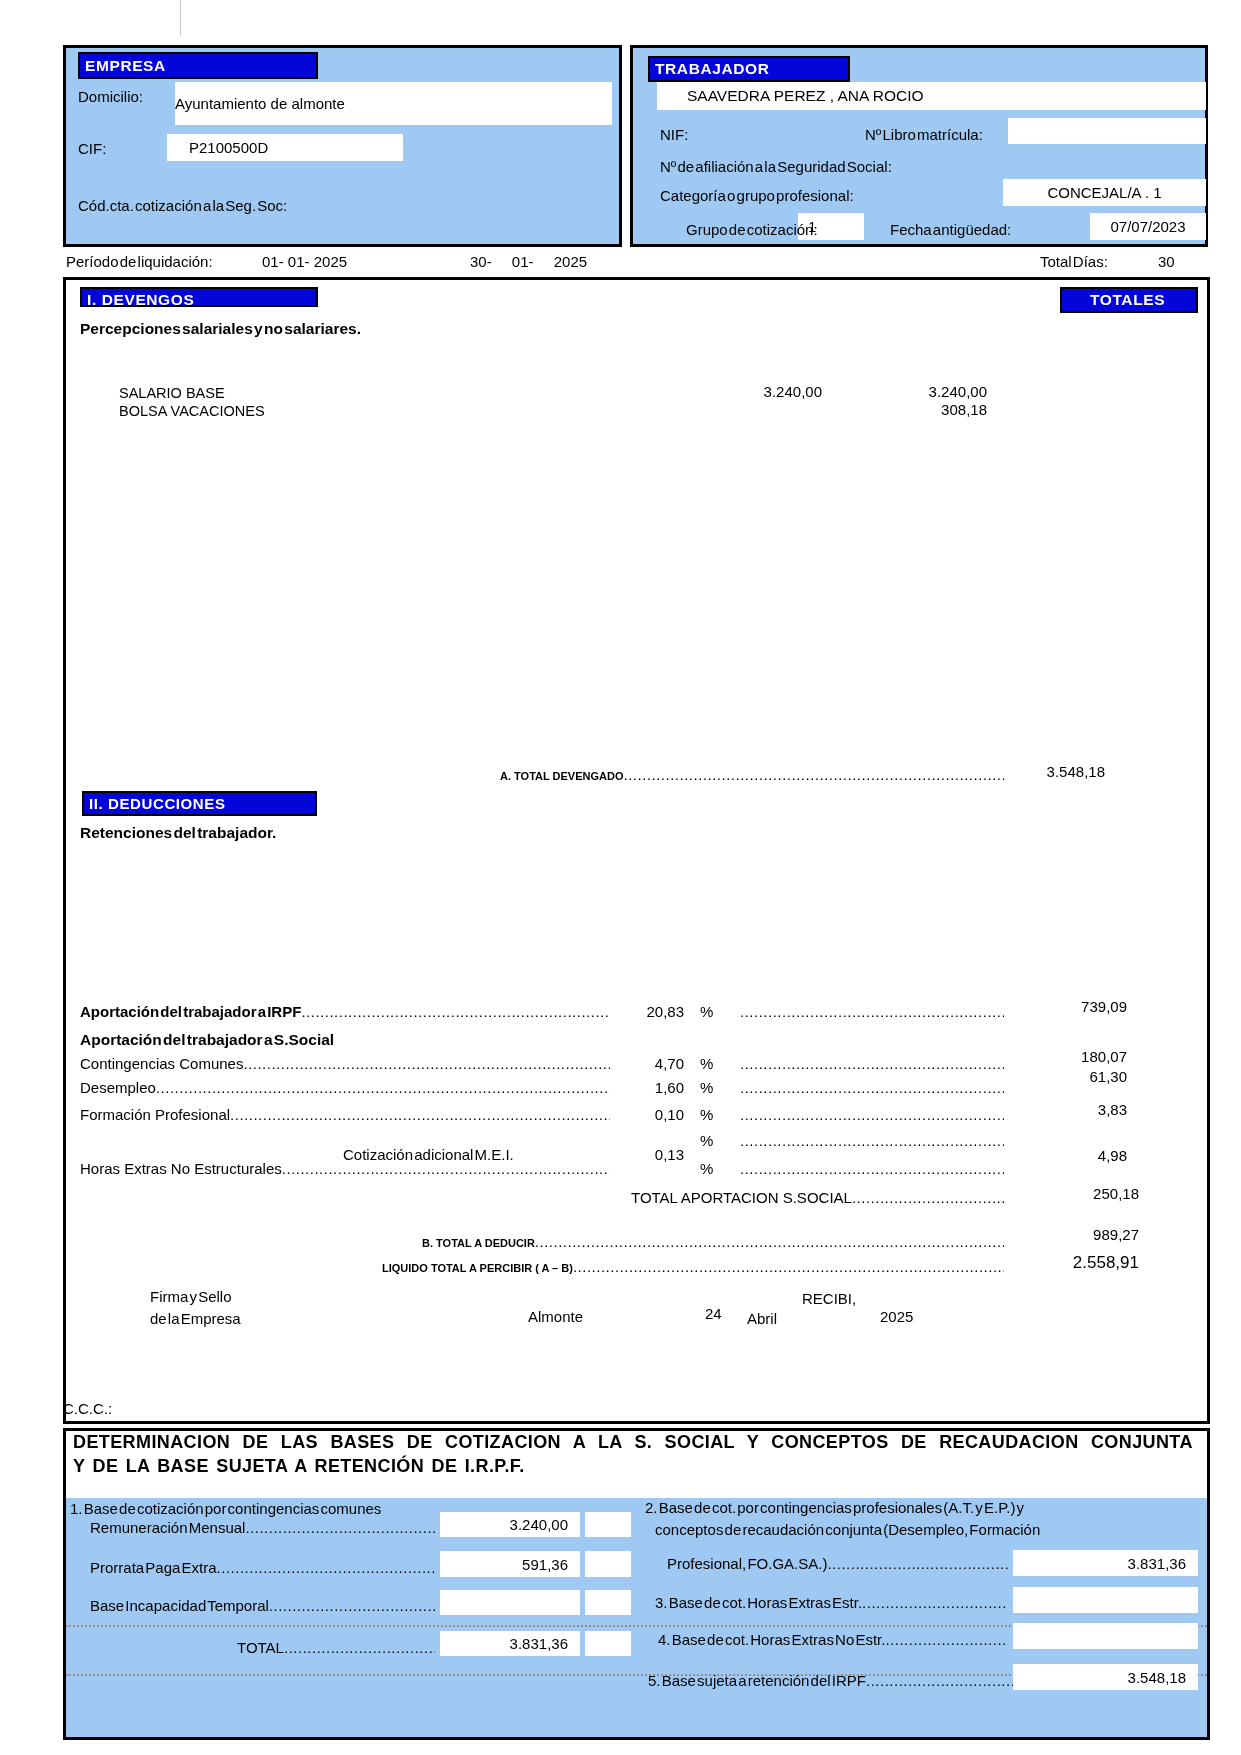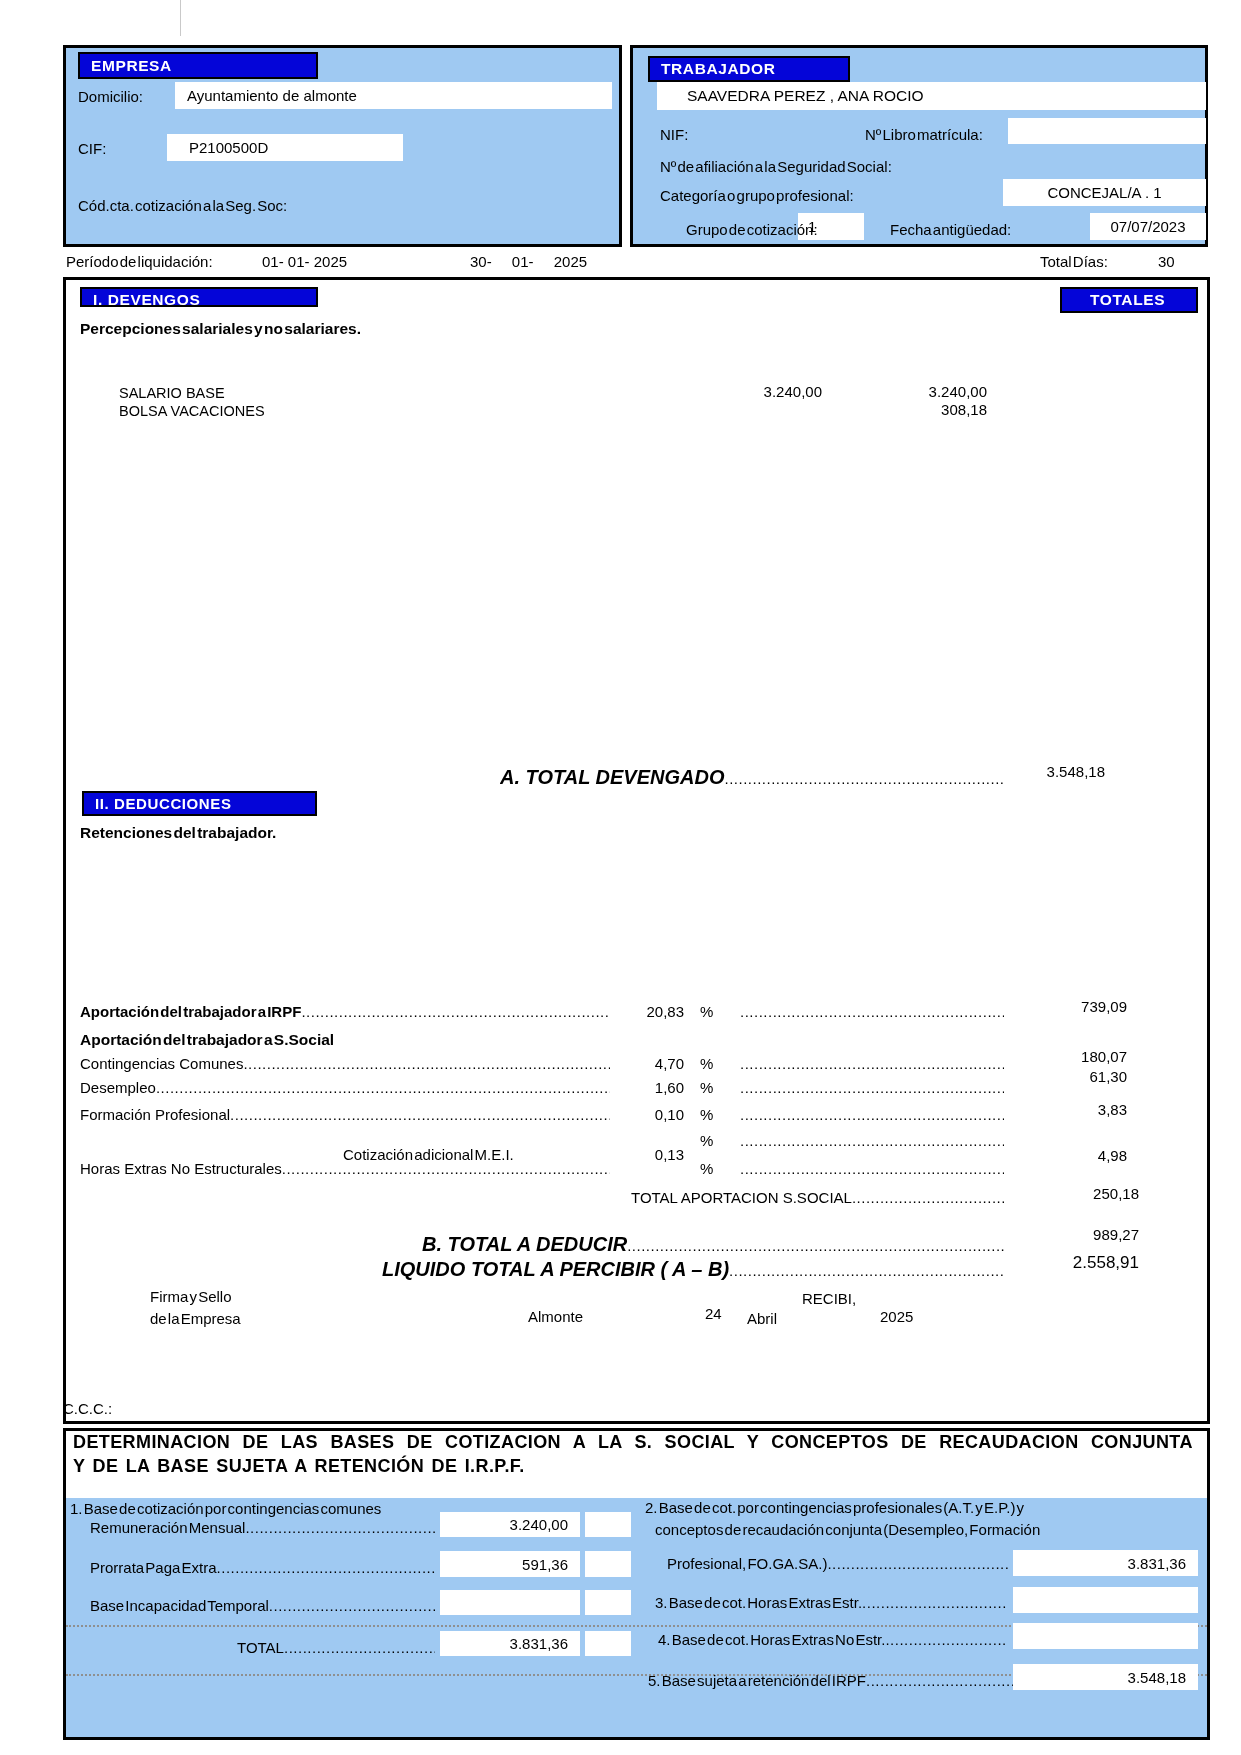--- a/index.html
+++ b/index.html
@@ -2,27 +2,27 @@
 <html><head>
 <meta charset="utf-8">
 <style>
   html,body { margin:0; padding:0; background:#fff; }
   body { font-family:"Liberation Sans", sans-serif; color:#000; }
   .page { position:relative; width:1241px; height:1755px; background:#fff; overflow:hidden; }
   .abs { position:absolute; }
   .panel { position:absolute; background:#9FC9F2; border:3px solid #000; box-sizing:border-box; z-index:0; }
   .wpanel { position:absolute; background:#fff; border:3px solid #000; box-sizing:border-box; z-index:0; }
   .chip { position:absolute; background:#0405D8; color:#fff; font-weight:bold; font-size:15.5px;
-          letter-spacing:.6px; border:2px solid #000; box-sizing:border-box; padding-left:11px; z-index:3; }
+          letter-spacing:.6px; border:2px solid #000; box-sizing:border-box; padding-left:5px; z-index:3; }
   .wb { position:absolute; background:#fff; z-index:2; display:flex; align-items:center; box-sizing:border-box; font-size:15px; }
   .wb.right { justify-content:flex-end; padding-right:12px; }
   .lbl { position:absolute; font-size:15px; white-space:nowrap; z-index:3; }
   .jam { word-spacing:-3px; }
   .b { font-weight:bold; }
-  .f16 { font-size:20px;font-style:italic; }
+  .f16 { font-size:11px; }
   .f14 { font-size:14.5px;margin-left:32px; }
   .flexrow { position:absolute; display:flex; align-items:baseline; white-space:nowrap; overflow:hidden; z-index:3; font-size:15px; }
   .flexrow > span:first-child { flex:0 0 auto; }
   .leader { flex:1 1 auto; overflow:hidden; white-space:nowrap; }
   .leader::after { content:"...................................................................................................................................................................."; letter-spacing:.5px; font-size:15px; }
   .dots2 { position:absolute; overflow:hidden; white-space:nowrap; z-index:3; }
   .dots2::after { content:"...................................................................................................................................................................."; letter-spacing:.5px; font-size:15px; }
   .pctval { position:absolute; width:100px; text-align:right; font-size:15px; z-index:3; }
   .amt { position:absolute; font-size:15px; z-index:3; white-space:nowrap; }
   .title18 { position:absolute; font-weight:bold; font-size:18px; letter-spacing:.4px; word-spacing:7px; white-space:nowrap; z-index:3; }
@@ -32,21 +32,21 @@
 </head>
 <body>
 
 <div class="page">
 
   <div class="tick" style="left:180px;top:0;height:36px"></div>
 
   <div class="panel" style="left:63px;top:45px;width:559px;height:202px"></div>
   <div class="chip" style="left:78px;top:52px;width:240px;height:27px;line-height:23px">EMPRESA</div>
   <div class="lbl jam" style="left:78px;top:88px">Domicilio:</div>
-  <div class="wb" style="left:175px;top:82px;width:437px;height:27px;padding-left:12px">Ayuntamiento de almonte</div>
+  <div class="wb" style="left:175px;top:82px;width:437px;height:43px;padding-left:0">Ayuntamiento de almonte</div>
   <div class="lbl" style="left:78px;top:140px">CIF:</div>
   <div class="wb" style="left:167px;top:134px;width:236px;height:27px;padding-left:22px">P2100500D</div>
   <div class="lbl jam" style="left:78px;top:197px">Cód.cta. cotización a la Seg. Soc:</div>
 
   <div class="panel" style="left:630px;top:45px;width:578px;height:202px"></div>
   <div class="chip" style="left:648px;top:56px;width:202px;height:26px;line-height:22px">TRABAJADOR</div>
   <div class="wb" style="left:657px;top:82px;width:549px;height:28px;padding-left:30px;font-size:15.5px">SAAVEDRA PEREZ , ANA ROCIO</div>
   <div class="lbl" style="left:660px;top:126px">NIF:</div>
   <div class="lbl jam" style="left:865px;top:126px">Nº Libro matrícula:</div>
   <div class="wb" style="left:1008px;top:118px;width:198px;height:26px"></div>

